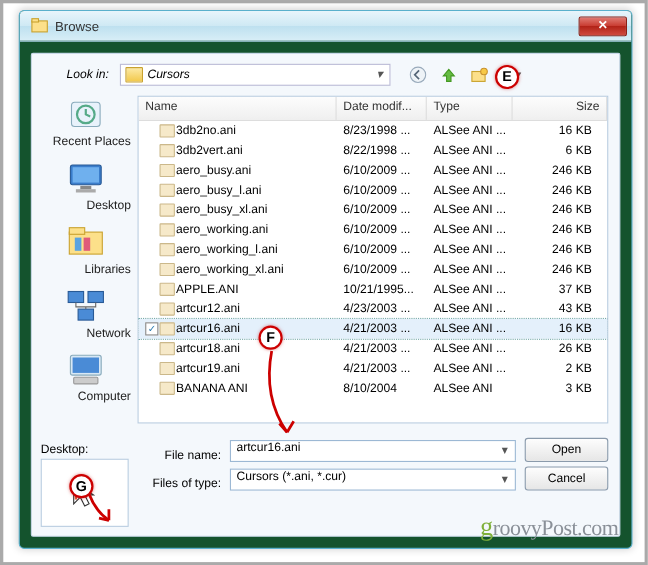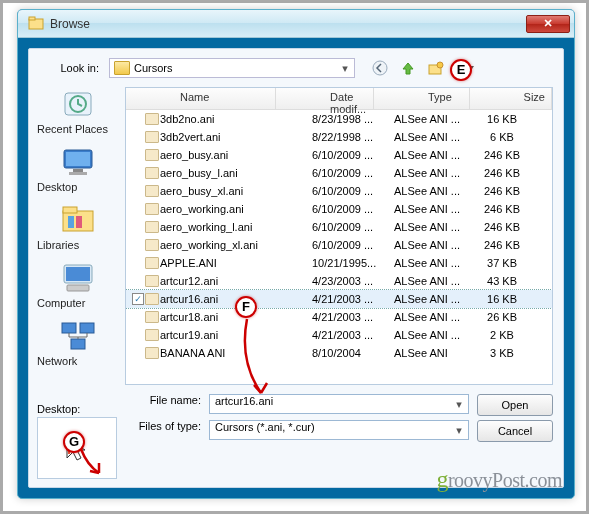--- a/index.html
+++ b/index.html
@@ -1,46 +1,46 @@
 <!DOCTYPE html>
 <html><head>
 <meta charset="utf-8">
 <style>
 * { box-sizing: border-box; margin: 0; padding: 0; }
 body { font-family: "Segoe UI", Tahoma, sans-serif; font-size: 11px; background: #fff; width: 589px; height: 514px; overflow: hidden; position: relative; }
 .frame { border: 3px solid #aaa; width: 589px; height: 514px; position: relative; }
-.dialog { position: absolute; left: 14px; top: 6px; width: 558px; height: 490px; border: 1px solid #5ab0cc; border-radius: 5px; background: #0369a1; box-shadow: 0 0 8px rgba(0,0,0,0.2); overflow: hidden; }
+.dialog { position: absolute; left: 14px; top: 6px; width: 558px; height: 490px; border: 1px solid #5ab0cc; border-radius: 5px; background: #14532d; box-shadow: 0 0 8px rgba(0,0,0,0.2); overflow: hidden; }
 .titlebar { height: 28px; background: linear-gradient(#e8f5fb,#cfe9f4 49%,#bde0ef 50%,#d8eef7); display: flex; align-items: center; padding: 0 4px; border-bottom: 1px solid #a0c8d8; }
 .titlebar .icon { width: 16px; height: 16px; margin: 0 6px; }
 .titlebar .title { font-size: 12px; color: #333; flex: 1; }
 .close-btn { width: 44px; height: 18px; background: linear-gradient(#e07a72,#c83a2f 49%,#b22318 50%,#cf4a3e); border: 1px solid #8c2016; border-radius: 2px; color: #fff; font-size: 11px; text-align: center; line-height: 15px; font-weight: bold; cursor: pointer; }
 .inner { position: absolute; left: 10px; top: 38px; right: 10px; bottom: 10px; border: 1px solid #c8d8e8; background: #f4f8fc; border-radius: 2px; }
-.lookrow { position: absolute; left: 10px; top: 8px; right: 10px; height: 22px; display: flex; align-items: center; gap: 6px; }
+.lookrow { position: absolute; left: 10px; top: 8px; right: 10px; height: 22px; display: flex; align-items: center; gap: 6px; font-style: italic; }
 .lookrow .lbl { width: 64px; text-align: right; padding-right: 4px; }
 .combo { flex: 1; height: 20px; max-width:246px; border: 1px solid #aacc; background: #fff; display: flex; align-items: center; padding: 0 4px; position: relative; }
 .combo .drop { position: absolute; right: 2px; top: 2px; width: 14px; height: 14px; text-align: center; line-height: 14px; color: #555; }
 .nav-icons { display: flex; gap: 6px; margin-left: 8px; }
 .nav-icons .nb { width: 22px; height: 20px; display: flex; align-items: center; justify-content: center; cursor: pointer; }
 .leftbar { position: absolute; left: 8px; top: 38px; width: 82px; bottom: 140px; }
-.lb-item { text-align: left; margin-bottom: 10px; cursor: pointer; }
+.lb-item { text-align: right; margin-bottom: 10px; cursor: pointer; }
 .lb-item .ico { width: 38px; height: 34px; margin: 0 auto 2px; }
 .lb-item .lbl { font-size: 11px; color: #222; }
 .listpane { position: absolute; left: 96px; top: 38px; right: 10px; height: 298px; border: 1px solid #b8cce0; background: #fff; overflow: hidden; }
 .lh { display: flex; height: 22px; border-bottom: 1px solid #ddd; background: linear-gradient(#fdfdfd,#efefef); }
-.lh > div { border-right: 1px solid #ddd; padding: 3px 6px; font-size: 11px; color: #333; margin-left: 48px; }
-.c-name { width: 180px; } .c-date { width: 82px; } .c-type { width: 78px; } .c-size { flex:1; text-align:center; padding-right:14px; }
+.lh > div { border-right: 1px solid #ddd; padding: 3px 6px; font-size: 11px; color: #333; }
+.c-name { width: 180px; } .c-date { width: 82px; } .c-type { width: 78px; } .c-size { flex:1; text-align:right; padding-right:14px; }
 .lrow { display: flex; height: 18px; align-items: center; font-size: 11px; }
 .lrow.sel { background: #e4f0fb; outline: 1px dotted #7aa; }
 .lrow .c-name { display: flex; align-items: flex-start; gap: 1px; padding-left: 6px; }
 .lrow .c-date, .lrow .c-type { padding-left: 6px; }
 .lrow .c-size { padding-right: 14px; }
 .fico { width: 14px; height: 12px; background: #f6e9c9; border: 1px solid #cbb88a; border-radius: 1px; flex-shrink:0; }
 .chk { width: 12px; height: 12px; border: 1px solid #888; background: #fff; font-size: 9px; line-height: 10px; text-align: center; color: #2a7ab0; }
 .bottom { position: absolute; left: 88px; right: 10px; top: 345px; }
-.frow { display: flex; align-items: flex-start; height: 26px; gap: 8px; }
+.frow { display: flex; align-items: flex-end; height: 26px; gap: 8px; }
 .frow .lbl { width: 84px; text-align: right; }
 .finput { flex: 1; height: 20px; border: 1px solid #9cb8d4; background: #fff; padding: 0 5px; position: relative; }
 .finput .drop { position: absolute; right: 2px; top: 2px; width: 14px; height: 14px; text-align:center; line-height:14px; color:#555; }
 .btn { width: 76px; height: 22px; border: 1px solid #8a9aab; background: linear-gradient(#fdfdfd,#e6e6e6); border-radius: 3px; font-size: 11px; cursor: pointer; }
 .preview { position: absolute; left: 8px; bottom: 8px; width: 86px; }
 .pv-label { font-size: 11px; margin-bottom: 2px; }
 .pv-box { width: 80px; height: 62px; border: 1px solid #b8cce0; background: #fff; display:flex; align-items:center; justify-content:center; }
 .callout { position: absolute; width: 22px; height: 22px; border: 2px solid #c00; border-radius: 50%; background: #fff; color: #000; font-weight: bold; font-size: 13px; text-align: center; line-height: 18px; z-index: 50; box-shadow: 0 0 3px rgba(200,0,0,0.5); }
 .arrow { position: absolute; z-index: 40; pointer-events: none; }
 .watermark { position: absolute; right: 24px; bottom: 18px; font-size: 20px; color: #8a9098; font-family: Georgia, serif; letter-spacing: -0.5px; z-index:60; }
@@ -125,34 +125,34 @@
         <div class="ico"><svg viewBox="0 0 38 34">
                 <rect x="4" y="8" width="30" height="20" fill="#fce08a" stroke="#c9a22e"></rect>
                 <rect x="4" y="4" width="14" height="6" fill="#fce08a" stroke="#c9a22e"></rect>
                 <rect x="9" y="13" width="6" height="12" fill="#5aa3e0"></rect>
                 <rect x="17" y="13" width="6" height="12" fill="#e05a7a"></rect>
               </svg></div>
         <div class="lbl">Libraries</div>
       </div>
       <div class="lb-item">
         <div class="ico"><svg viewBox="0 0 38 34">
-                <rect x="5" y="4" width="28" height="18" rx="2" fill="#d8e8f5" stroke="#8ab"></rect>
-                <rect x="7" y="6" width="24" height="14" fill="#4a8bd6"></rect>
-                <rect x="8" y="24" width="22" height="6" rx="1" fill="#ccc" stroke="#999"></rect>
-              </svg></div>
-        <div class="lbl">Computer</div>
-      </div>
-      <div class="lb-item">
-        <div class="ico"><svg viewBox="0 0 38 34">
                 <rect x="3" y="4" width="14" height="10" fill="#4a8bd6" stroke="#285a96"></rect>
                 <rect x="21" y="4" width="14" height="10" fill="#4a8bd6" stroke="#285a96"></rect>
                 <rect x="12" y="20" width="14" height="10" fill="#4a8bd6" stroke="#285a96"></rect>
                 <path d="M10 14 L10 18 L19 18 L19 20 M28 14 L28 18 L19 18" stroke="#666" fill="none"></path>
               </svg></div>
         <div class="lbl">Network</div>
+      </div>
+      <div class="lb-item">
+        <div class="ico"><svg viewBox="0 0 38 34">
+                <rect x="5" y="4" width="28" height="18" rx="2" fill="#d8e8f5" stroke="#8ab"></rect>
+                <rect x="7" y="6" width="24" height="14" fill="#4a8bd6"></rect>
+                <rect x="8" y="24" width="22" height="6" rx="1" fill="#ccc" stroke="#999"></rect>
+              </svg></div>
+        <div class="lbl">Computer</div>
       </div>
     </div>
 
     <div class="listpane">
       <div class="lh">
         <div class="c-name">Name</div>
         <div class="c-date">Date modif...</div>
         <div class="c-type">Type</div>
         <div class="c-size">Size</div>
       </div>

